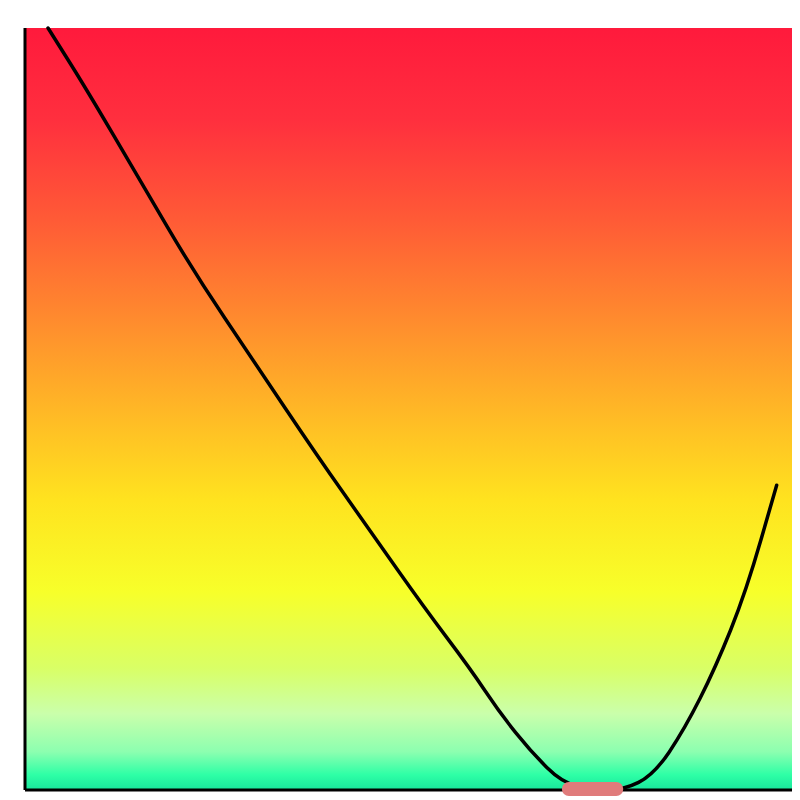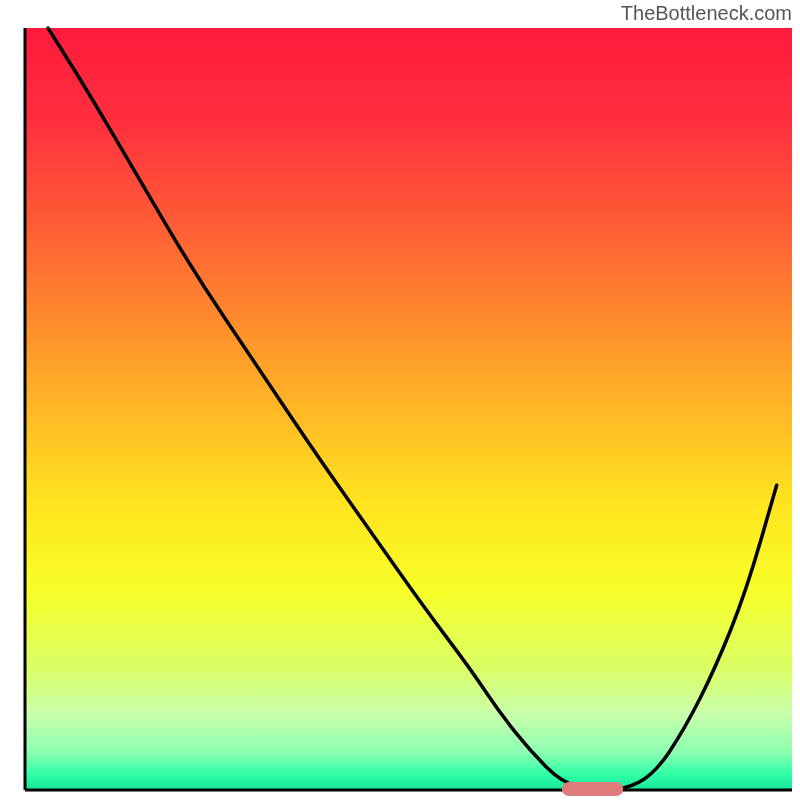--- a/index.html
+++ b/index.html
@@ -26,21 +26,20 @@
     user-select: none;
   }
   svg {
     display: block;
   }
 </style>
 </head>
 <body>
 
 <div class="chart-wrap">
-  <div class="watermark">TheBottleneck.com</div>
   <svg id="plot" width="800" height="800" viewBox="0 0 800 800">
       <defs>
         <linearGradient id="bg-grad" x1="0" y1="0" x2="0" y2="1">
           <stop offset="0%" stop-color="#ff1a3c"></stop>
           <stop offset="12%" stop-color="#ff2f3e"></stop>
           <stop offset="25%" stop-color="#ff5a36"></stop>
           <stop offset="38%" stop-color="#ff8a2e"></stop>
           <stop offset="50%" stop-color="#ffb726"></stop>
           <stop offset="62%" stop-color="#ffe31f"></stop>
           <stop offset="74%" stop-color="#f7ff2a"></stop>

